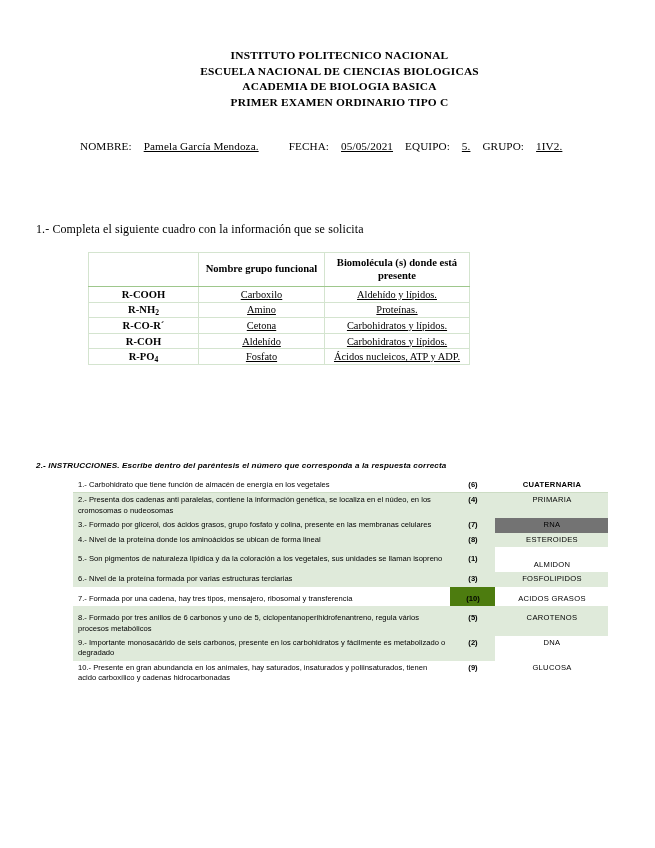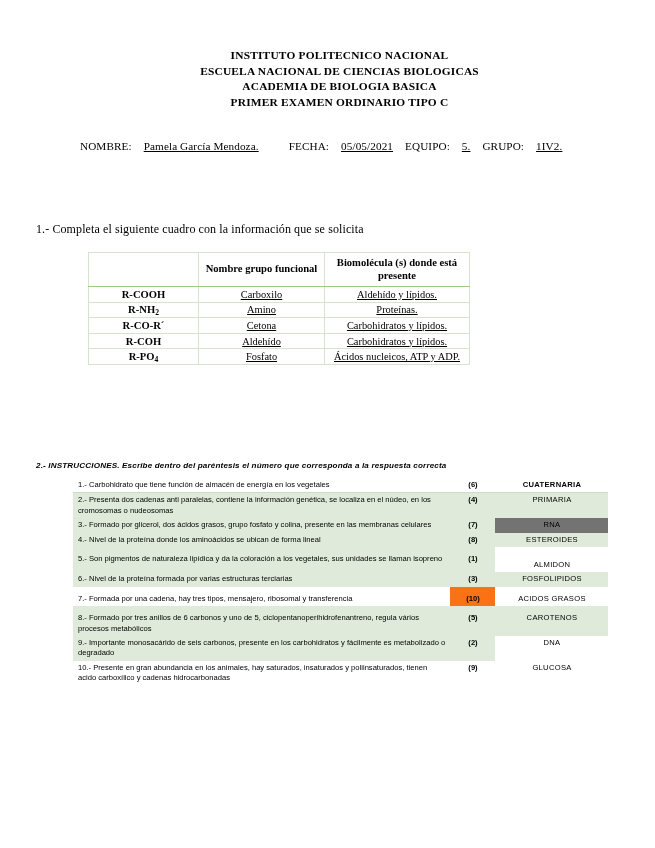--- a/index.html
+++ b/index.html
@@ -138,21 +138,21 @@
     font-size: 7.6px;
     line-height: 10.4px;
     border: none;
   }
   .table2 .c-stmt { width: 368px; }
   .table2 .c-num  { width: 36px; text-align: center; font-weight: bold; }
   .table2 .c-ans  { width: 104px; text-align: center; letter-spacing: 0.3px; }
   .table2 tr.shade .c-stmt,
   .table2 tr.shade .c-num,
   .table2 tr.shade .c-ans { background: #dfeada; }
-  .table2 tr.numshade .c-num { background: #f97316; }
+  .table2 tr.numshade .c-num { background: #4d7c0f; }
   .table2 tr.ansshade .c-ans { background: #dfeada; }
   .table2 tr.bordered .c-stmt,
   .table2 tr.bordered .c-num,
   .table2 tr.bordered .c-ans { border-top: 1px solid #ccdcc4; }
   .table2 .first-row .c-stmt,
   .table2 .first-row .c-num,
   .table2 .first-row .c-ans { background: #ffffff; }
   .table2 .c-ans.bold { font-weight: bold; }
   .table2 .c-ans.lowpad { padding-top: 13px; }
   .table2 td.tallpad { padding-top: 7px; }

